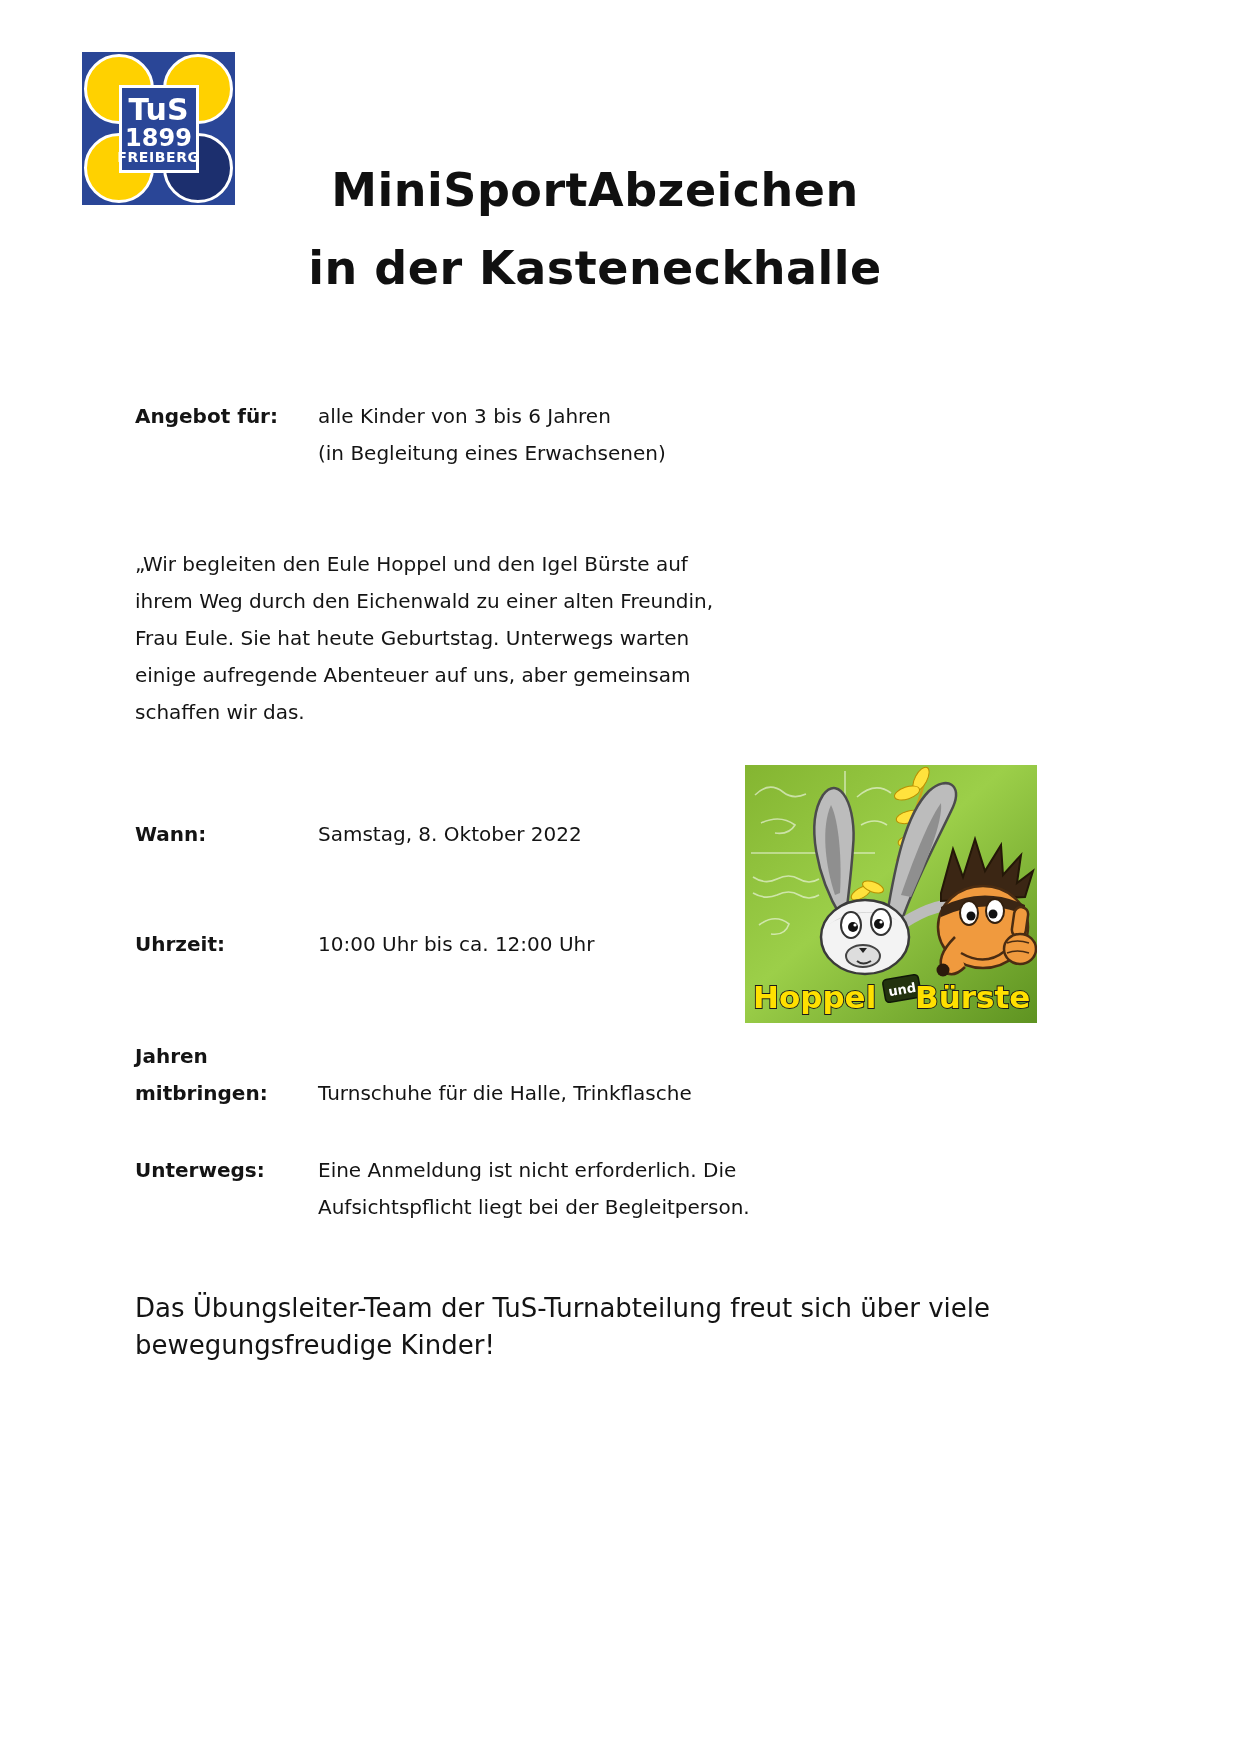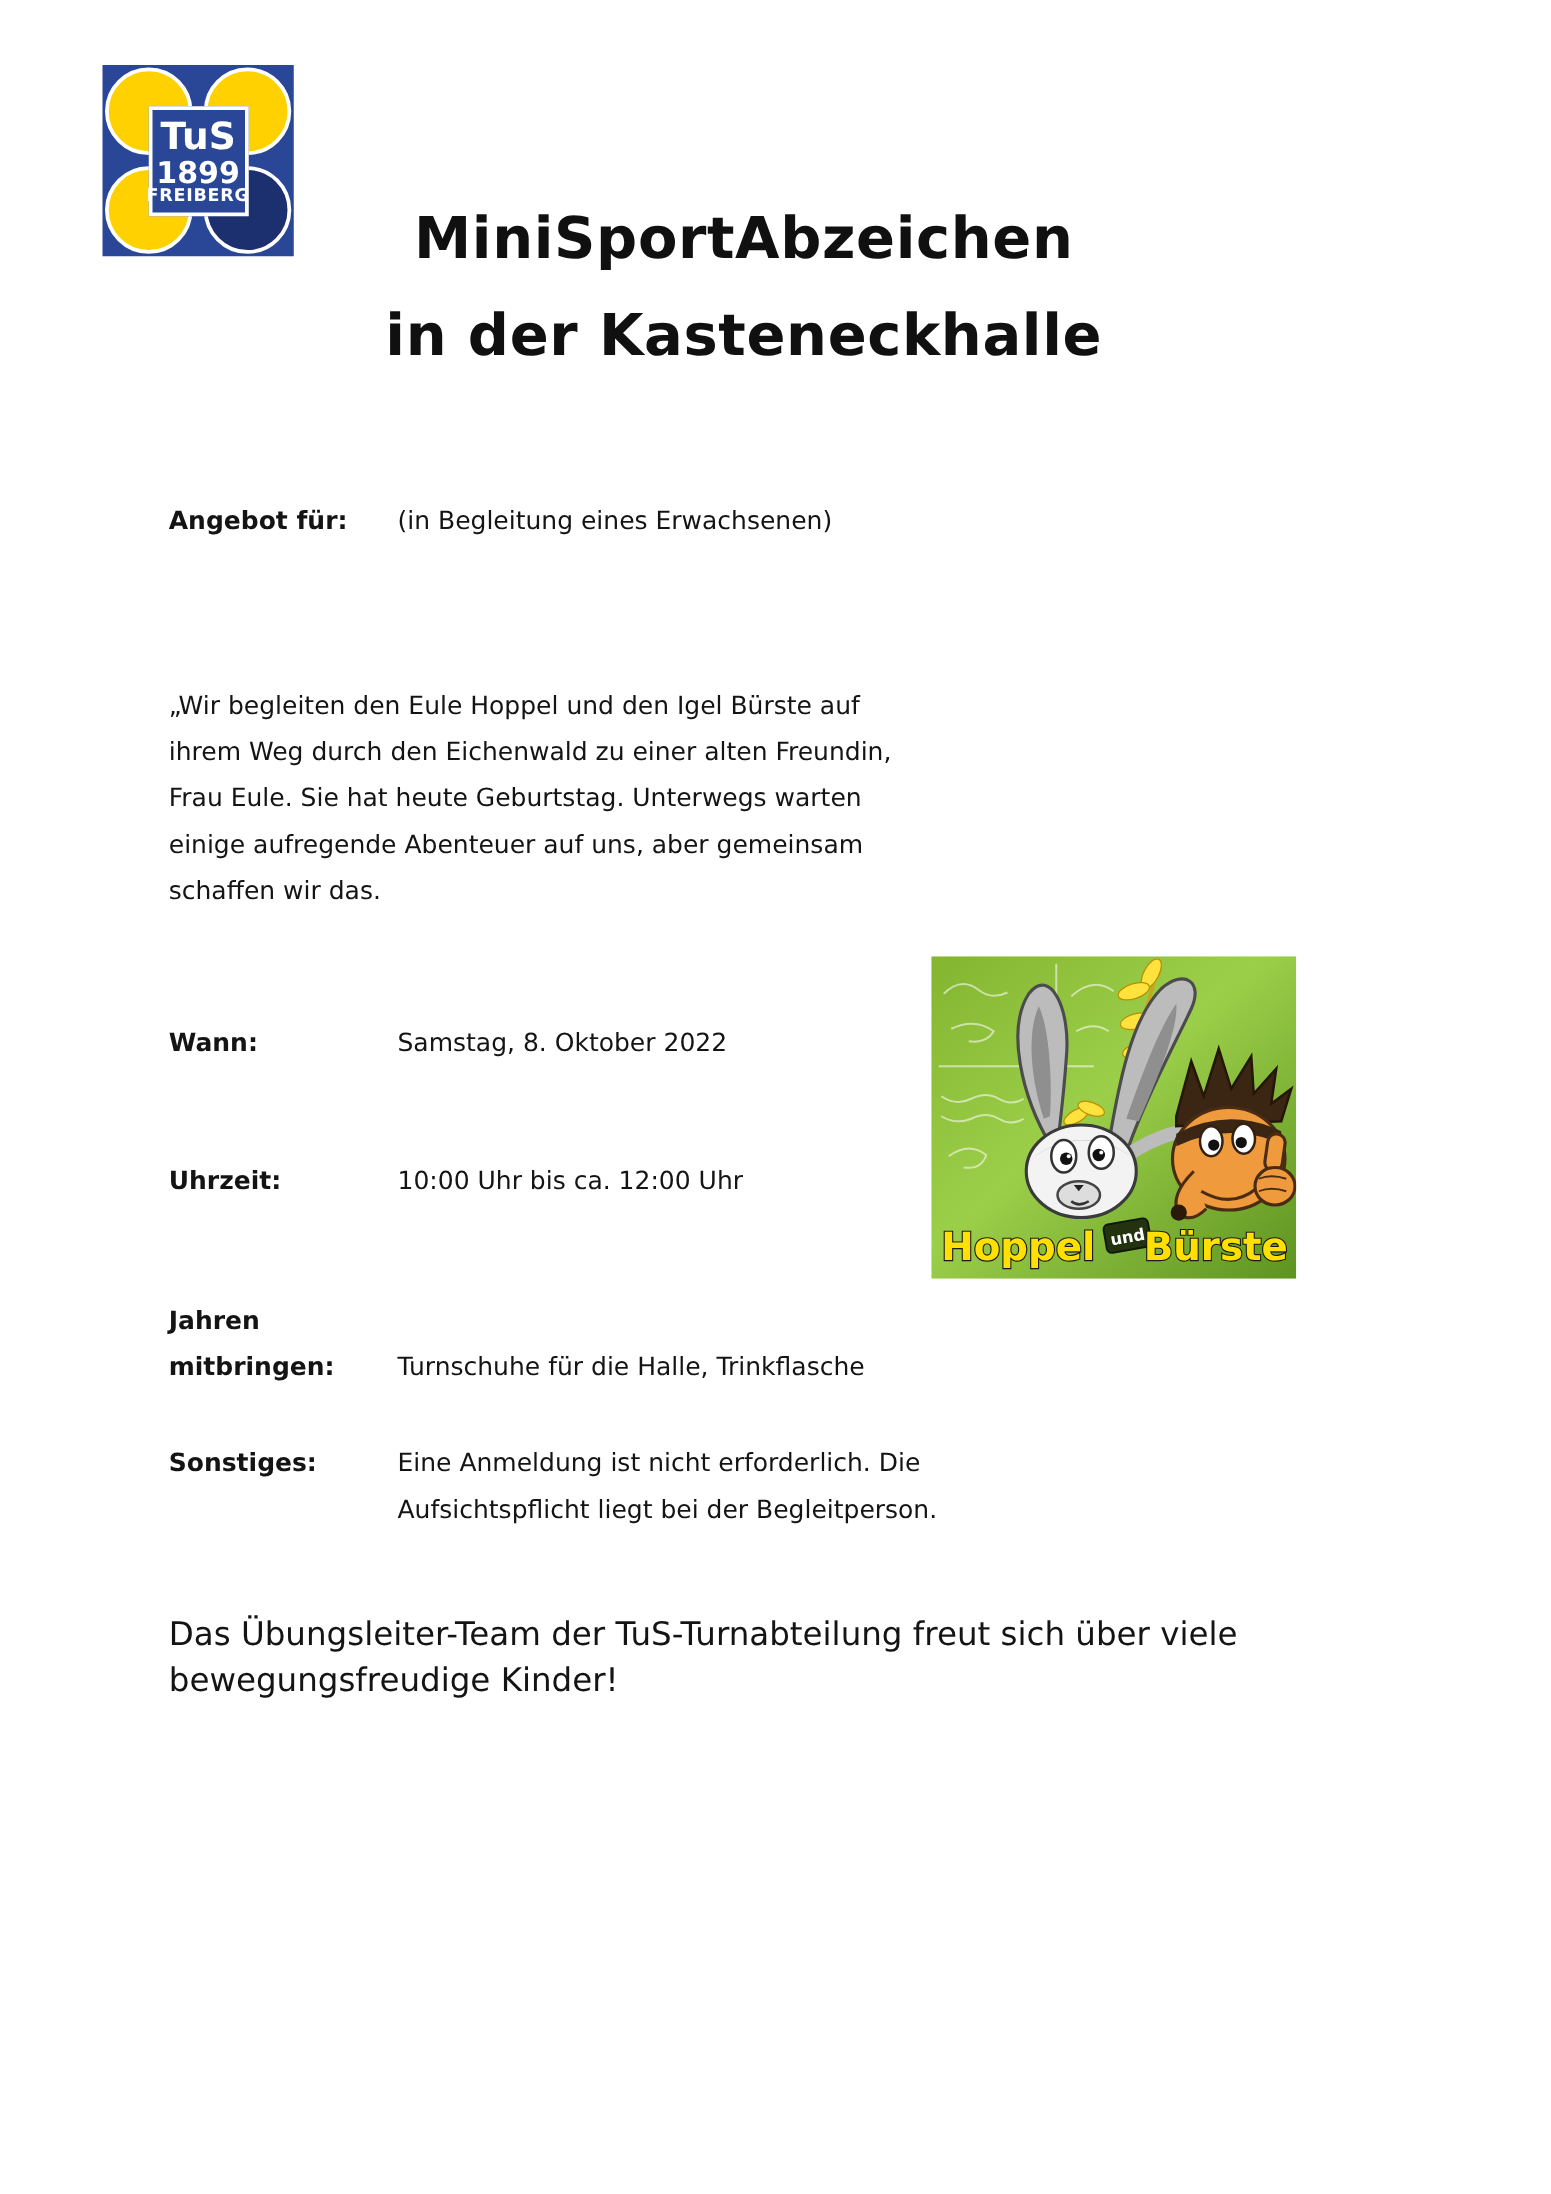--- a/index.html
+++ b/index.html
@@ -76,20 +76,21 @@
   </div>
 
   <div class="title">
     <div>MiniSportAbzeichen</div>
     <div>in der Kasteneckhalle</div>
   </div>
 
   <div class="row row-angebot">
     <div class="label">Angebot für:</div>
     <div class="value">
+      <div>alle Kinder von 3 bis 6 Jahren</div>
       <div>(in Begleitung eines Erwachsenen)</div>
     </div>
   </div>
 
   <div class="row row-inhalt">
     <div class="value">
       <div>„Wir begleiten den Eule Hoppel und den Igel Bürste auf</div>
       <div>ihrem Weg durch den Eichenwald zu einer alten Freundin,</div>
       <div>Frau Eule. Sie hat heute Geburtstag. Unterwegs warten</div>
       <div>einige aufregende Abenteuer auf uns, aber gemeinsam</div>
@@ -109,21 +110,21 @@
 
   <div class="row row-mitbringen">
     <div class="label">
       <div>Jahren</div>
       <div>mitbringen:</div>
     </div>
     <div class="value pad1">Turnschuhe für die Halle, Trinkflasche</div>
   </div>
 
   <div class="row row-sonstiges">
-    <div class="label">Sonstiges:</div>
+    <div class="label">Unterwegs:</div>
     <div class="value">
       <div>Eine Anmeldung ist nicht erforderlich. Die</div>
       <div>Aufsichtspflicht liegt bei der Begleitperson.</div>
     </div>
   </div>
 
   <div class="footer">
     <div>Das Übungsleiter-Team der TuS-Turnabteilung freut sich über viele</div>
     <div>bewegungsfreudige Kinder!</div>
   </div>

